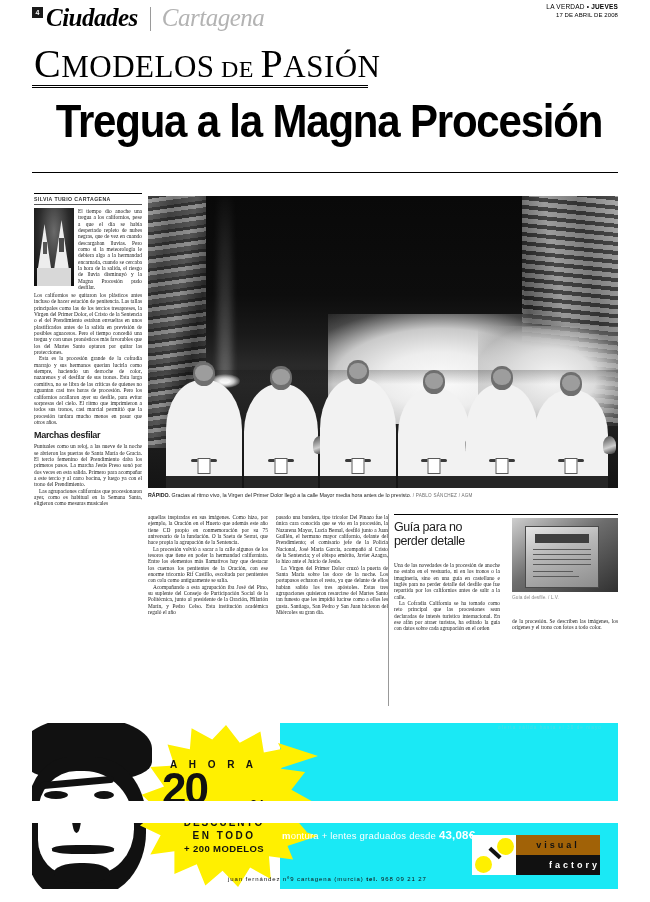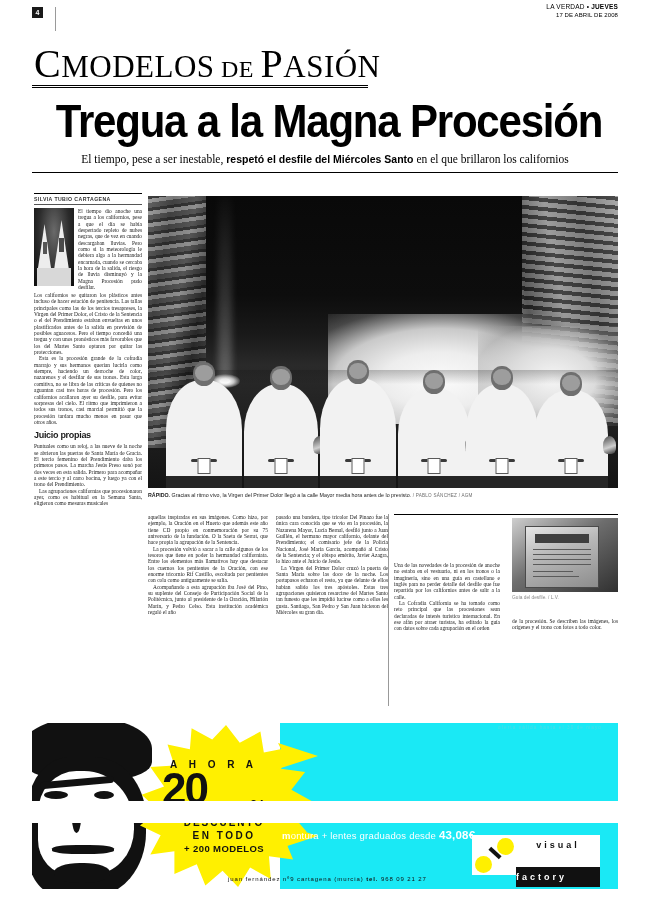--- a/index.html
+++ b/index.html
@@ -166,49 +166,48 @@
   .ad-price .ptas{font-size:6px;color:#bff4fa;letter-spacing:.4px;}
   .ad-addr{position:absolute;left:228px;top:876px;font-family:"Liberation Sans",sans-serif;
       font-size:6px;letter-spacing:.9px;color:#111;}
   .ad-addr b{font-weight:bold;}
   .ad-logo{position:absolute;right:18px;bottom:14px;width:128px;height:40px;display:flex;}
   .lg-left{width:44px;height:40px;background:#fff;position:relative;}
   .lg-left .c1{position:absolute;right:2px;top:3px;width:17px;height:17px;border-radius:50%;background:#fff000;}
   .lg-left .c2{position:absolute;left:3px;bottom:2px;width:17px;height:17px;border-radius:50%;background:#fff000;}
   .lg-left .bar{position:absolute;left:16px;top:16px;width:14px;height:4px;background:#111;transform:rotate(42deg);}
   .lg-right{width:84px;height:40px;}
-  .lg-r1{height:32px;background:#ffffff;color:#111;font-family:"Liberation Sans",sans-serif;font-weight:bold;
+  .lg-r1{height:20px;background:#a16207;color:#111;font-family:"Liberation Sans",sans-serif;font-weight:bold;
       font-size:9px;letter-spacing:3px;line-height:20px;text-align:center;}
   .lg-r2{height:20px;background:#111;color:#fff;font-family:"Liberation Sans",sans-serif;font-weight:bold;
-      font-size:9px;letter-spacing:3px;line-height:20px;text-align:left;}
+      font-size:9px;letter-spacing:3px;line-height:20px;text-align:right;}
 </style>
 </head>
 <body>
 
 <div class="page">
 
   <div class="masthead">
     <div class="pagenum">4</div>
+    <div class="sect">Ciudades</div>
     <div class="vrule"></div>
+    <div class="subsect">Cartagena</div>
   </div>
   <div class="dateblk" style="right:32px;">
     <div class="l1"><span>LA VERDAD • </span><b>JUEVES</b></div>
     <div class="l2">17 DE ABRIL DE 2008</div>
   </div>
 
   <div class="secttitle">
     <span class="cap">C</span><span>MODELOS</span><span class="sm"> DE </span><span class="cap">P</span><span>ASIÓN</span>
   </div>
   <div class="rule-main"></div>
   <div class="rule-main2"></div>
 
   <div class="headline">Tregua a la Magna Procesión</div>
-  <div class="subhead">
-    <span>El tiempo, pese a ser inestable, </span><b>respetó el desfile del Miércoles Santo</b><span> en el que brillaron los californios</span>
-  </div>
   <div class="rule-thin"></div>
 
   <div class="byline-rule-t"></div>
   <div class="byline">SILVIA TUBIO  CARTAGENA</div>
   <div class="byline-rule-b"></div>
 
   <div class="thumb">
     <div class="t-sky"></div>
     <div class="cone" style="left:4px;top:16px;width:13px;height:44px;clip-path:polygon(50% 0,100% 100%,0 100%);"></div>
     <div class="cone" style="left:20px;top:12px;width:15px;height:50px;clip-path:polygon(50% 0,100% 100%,0 100%);"></div>
@@ -216,21 +215,21 @@
     <div class="cone" style="left:9px;top:34px;width:4px;height:12px;background:#555;"></div>
     <div class="cone" style="left:25px;top:30px;width:5px;height:14px;background:#4a4a4a;"></div>
   </div>
 
   <div class="col" style="left:78px;top:208px;width:64px;">
     <p class="noind">El tiempo dio anoche una tregua a los californios, pese a que el día se había despertado repleto de nubes negras, que de vez en cuando descargaban lluvias. Pero como si la meteorología le debiera algo a la hermandad encarnada, cuando se cercaba la hora de la salida, el riesgo de lluvia disminuyó y la Magna Procesión pudo desfilar.</p>
   </div>
   <div class="col" style="left:34px;top:292px;width:108px;">
     <p class="noind">Los californios se quitaron los plásticos antes incluso de hacer estación de penitencia. Las tallas principales como las de los tercios tresapreses, la Virgen del Primer Dolor, el Cristo de la Sentencia o el del Prendimiento estaban envueltas en unos plastificados antes de la salida en previsión de posibles aguaceros. Pero el tiempo concedió una tregua y con unos pronósticos más favorables que los del Martes Santo optaron por quitar las protecciones.</p>
     <p>Esta es la procesión grande de la cofradía marrajo y sus hermanos querían lucirla como siempre, haciendo un derroche de color, nazarenos y el desfilar de sus tronos. Esta larga comitiva, no se libra de las críticas de quienes no aguantan casi tres horas de procesión. Pero los californios acallaron ayer su desfile, para evitar sorpresas del cielo. El ritmo que imprimieron a todos sus tronos, casi marcial permitió que la procesión tardara mucho menos en pasar que otros años.</p>
-    <div class="colhead">Juicio propias</div>
+    <div class="colhead">Marchas desfilar</div>
     <p class="noind">Puntuales como un reloj, a las nueve de la noche se abrieron las puertas de Santa María de Gracia. El tercio femenino del Prendimiento daba los primeros pasos. La marcha Jesús Preso sonó por dos veces en esta salida. Primero para acompañar a este tercio y al carro bocina, y luego ya con el trono del Prendimiento.</p>
     <p>Las agrupaciones californias que procesionaron ayer, como es habitual en la Semana Santa, eligieron como mesuras musicales</p>
   </div>
 
   <div class="photo">
     <div class="ph-dark"></div>
     <div class="ph-bld-l"></div>
     <div class="ph-bld-r"></div>
     <div class="ph-beam"></div>
     <div class="ph-float"></div>
@@ -288,20 +287,23 @@
     <p>Acompañando a esta agrupación iba José del Pino, su suplente del Consejo de Participación Social de la Politécnica, junto al presidente de la Oración, Hilarión Marín, y Pedro Celso. Esta institución académica regaló el año</p>
   </div>
   <div class="col" style="left:276px;top:514px;width:112px;">
     <p class="noind">pasado una bandera, tipo tricolor Del Pinazo fue la única cara conocida que se vio en la procesión, la Nazarena Mayor, Lucía Bernal, desfiló junto a Juan Guillén, el hermano mayor californio, delante del Prendimiento; el comisario jefe de la Policía Nacional, José María García, acompañó al Cristo de la Sentencia; y el obispo emérito, Javier Azagra, lo hizo ante el Juicio de Jesús.</p>
     <p>La Virgen del Primer Dolor cruzó la puerta de Santa María sobre las doce de la noche. Los portapasos echaron el resto, ya que delante de ellos habían salido los tres apóstoles. Estas tres agrupaciones quisieron resarcirse del Martes Santo tan funesto que les impidió lucirse como a ellos les gusta. Santiago, San Pedro y San Juan hicieron del Miércoles su gran día.</p>
   </div>
 
   <div class="sbox">
     <div class="sbox-rule-t"></div>
     <div class="sbox-rule-l"></div>
+    <div class="sbox-title">
+      <span>Guía para no</span><br><span>perder detalle</span>
+    </div>
     <div class="sbox-img">
       <div class="bk">
         <div class="hd"></div>
         <div class="ln" style="top:22px;"></div>
           <div class="ln" style="top:27px;"></div>
         <div class="ln" style="top:32px;"></div>
           <div class="ln" style="top:37px;"></div>
         <div class="ln" style="top:44px;width:40px;"></div>
           <div class="ln" style="top:49px;width:46px;"></div>
       </div>

